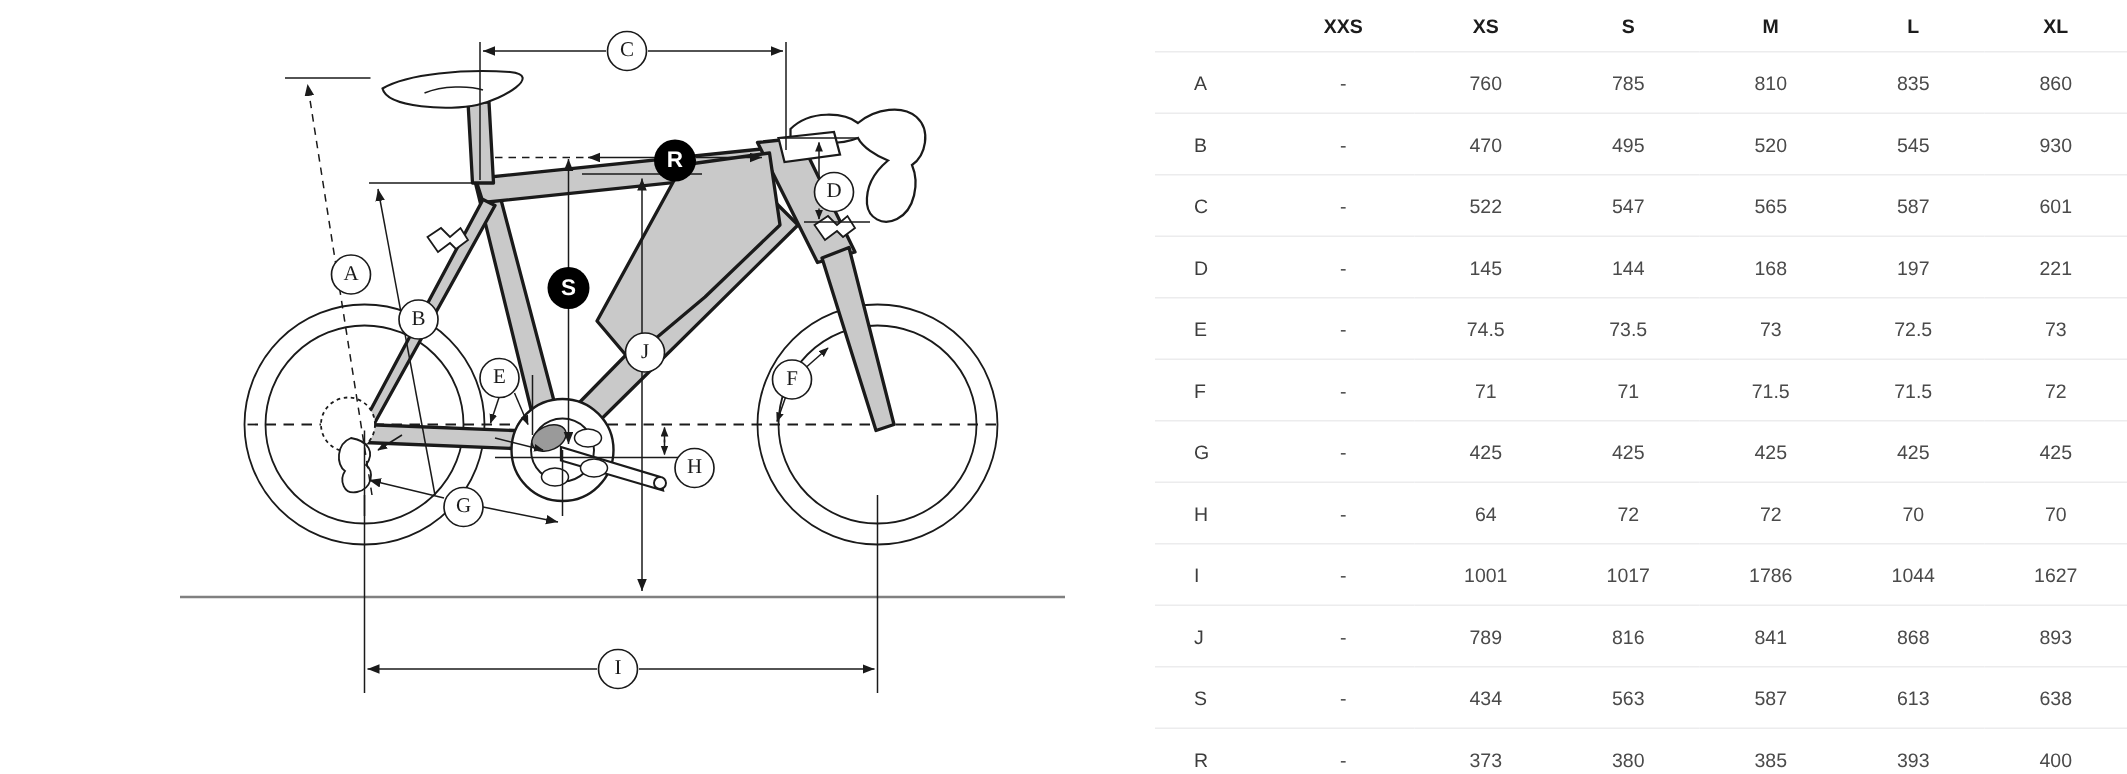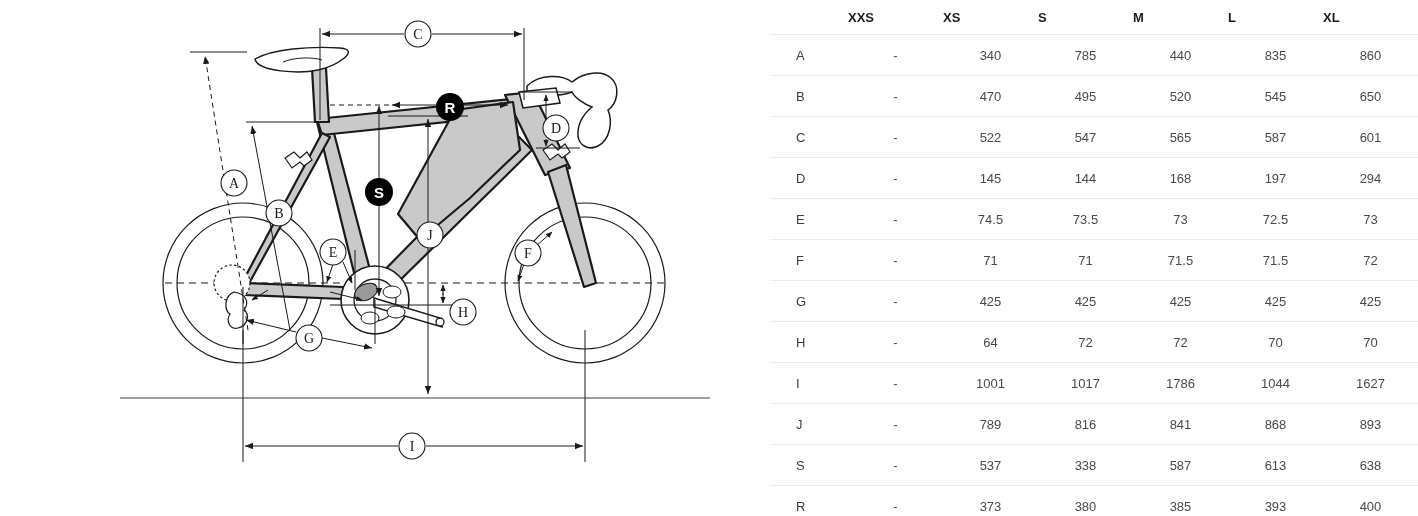--- a/index.html
+++ b/index.html
@@ -17,21 +17,21 @@
 
   
   #geo-table-wrap{
     position:absolute;left:770px;top:0;width:648px;height:516px;
   }
   table.geo{
     width:648px;border-collapse:collapse;table-layout:fixed;
   }
   table.geo th{
     font-size:13px;font-weight:bold;color:#1c1c1c;
-    height:34px;vertical-align:middle;text-align:left;
+    height:34px;vertical-align:middle;text-align:center;
     border:0;padding:0;
   }
   table.geo td{
     font-size:13px;font-weight:normal;color:#4a4a4a;
     height:40px;vertical-align:middle;text-align:center;
     border-top:1px solid #ececed;padding:0;
   }
   table.geo td.rowlabel{
     text-align:left;padding-left:26px;color:#3d3d3d;
   }
@@ -253,52 +253,52 @@
           <th>S</th>
           <th>M</th>
           <th>L</th>
           <th>XL</th>
         </tr>
       </thead>
       <tbody id="geo-body">
           <tr>
             <td class="rowlabel">A</td>
             <td>-</td>
-            <td>340</td>
+            <td>760</td>
             <td>785</td>
-            <td>440</td>
+            <td>810</td>
             <td>835</td>
             <td>860</td>
           </tr>
           <tr>
             <td class="rowlabel">B</td>
             <td>-</td>
             <td>470</td>
             <td>495</td>
             <td>520</td>
             <td>545</td>
-            <td>650</td>
+            <td>930</td>
           </tr>
           <tr>
             <td class="rowlabel">C</td>
             <td>-</td>
             <td>522</td>
             <td>547</td>
             <td>565</td>
             <td>587</td>
             <td>601</td>
           </tr>
           <tr>
             <td class="rowlabel">D</td>
             <td>-</td>
             <td>145</td>
             <td>144</td>
             <td>168</td>
             <td>197</td>
-            <td>294</td>
+            <td>221</td>
           </tr>
           <tr>
             <td class="rowlabel">E</td>
             <td>-</td>
             <td>74.5</td>
             <td>73.5</td>
             <td>73</td>
             <td>72.5</td>
             <td>73</td>
           </tr>
@@ -343,22 +343,22 @@
             <td>-</td>
             <td>789</td>
             <td>816</td>
             <td>841</td>
             <td>868</td>
             <td>893</td>
           </tr>
           <tr>
             <td class="rowlabel">S</td>
             <td>-</td>
-            <td>537</td>
-            <td>338</td>
+            <td>434</td>
+            <td>563</td>
             <td>587</td>
             <td>613</td>
             <td>638</td>
           </tr>
           <tr>
             <td class="rowlabel">R</td>
             <td>-</td>
             <td>373</td>
             <td>380</td>
             <td>385</td>

